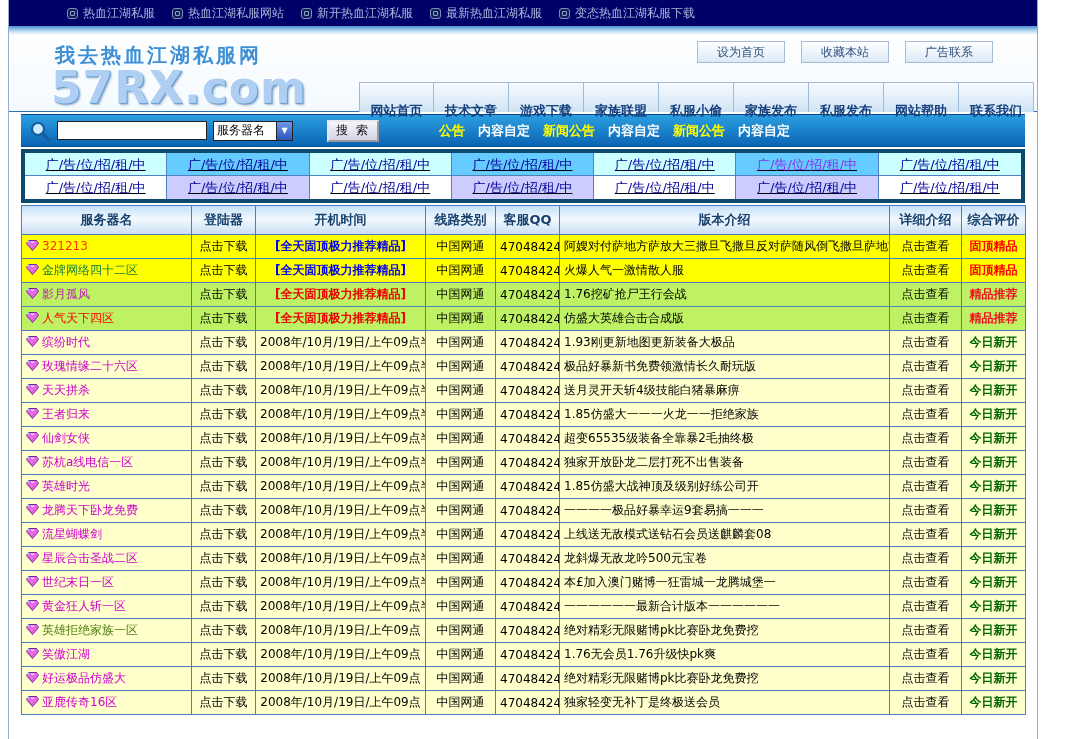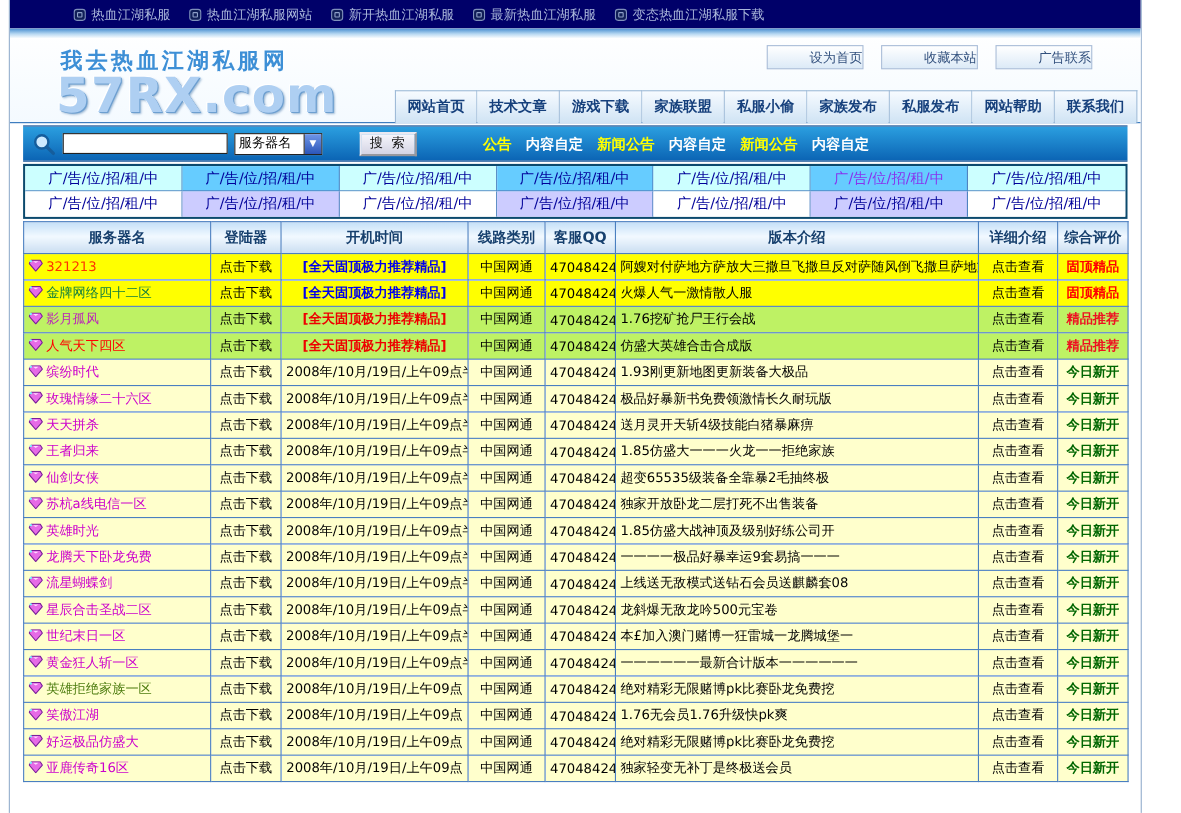--- a/index.html
+++ b/index.html
@@ -15,45 +15,45 @@
   .toplink-icon { position:relative; width:11px; height:11px; border:1px solid #7e8fba; border-radius:3px; background:#101e57; flex:0 0 auto; }
   .toplink-icon::after { content:""; position:absolute; left:2px; top:2px; right:2px; bottom:2px; border:1px solid #8fa0c8; border-radius:1px; }
 
   
   .header { position:relative; height:86px; background:linear-gradient(#ffffff,#f4faff); border-bottom:1px solid #2a6fb8; }
   .header-stripe { height:9px; background:linear-gradient(#4a8fd0,#b9d9f2 55%,#ffffff); }
   .site-name { position:absolute; left:46px; top:16px; font-size:20px; font-weight:bold; color:#3d8fd6; letter-spacing:3px; }
   .logo { position:absolute; left:42px; top:36px; font-size:44px; font-weight:900; letter-spacing:1px; color:#aecff2;
     text-shadow:-1px -1px 0 #ffffff, 1px 1px 0 #6d9fd0, 2px 2px 2px #9cb8d4; }
   .quick-buttons { position:absolute; top:15px; right:44px; display:flex; gap:16px; }
-  .quick-btn { width:88px; height:22px; line-height:20px; text-align:right; font-size:12px; color:#33517e; cursor:pointer;
+  .quick-btn { width:88px; height:22px; line-height:20px; text-align:center; font-size:12px; color:#33517e; cursor:pointer;
     background:linear-gradient(#ffffff,#dceaf7); border:1px solid #a8bcd8; }
   .nav-tabs { position:absolute; right:3px; bottom:-1px; display:flex; }
-  .nav-tab { min-width:75px; padding:0 6px; height:30px; line-height:30px; text-align:center; font-size:13px; font-weight:bold;
+  .nav-tab { min-width:75px; padding:13px 6px; height:30px; line-height:30px; text-align:center; font-size:13px; font-weight:bold;
     color:#16407c; background:linear-gradient(#f7fbff,#cfe3f4); border:1px solid #9fbbd8; border-bottom:none; border-left:none; cursor:pointer; }
   .nav-tab:first-child { border-left:1px solid #9fbbd8; }
 
   .content { padding:0 12px; }
 
   
   .searchbar { margin-top:2px; height:33px; display:flex; align-items:center; padding:0 8px;
     background:linear-gradient(#2b9fe0,#0b64b4); border-top:1px solid #0a4a90; border-bottom:1px solid #0a4a90; }
   .magnifier { width:22px; height:22px; margin-right:6px; flex:0 0 auto; }
   .search-input { width:150px; height:19px; border:1px solid #222; font-size:12px; padding:0 3px; background:#fff; }
   .search-select { margin-left:6px; width:80px; height:20px; background:#fff; border:1px solid #222; display:flex;
     align-items:center; justify-content:space-between; font-size:12px; color:#000; padding-left:3px; cursor:pointer; }
   .select-arrow { width:16px; height:18px; background:linear-gradient(#6f96e8,#2c56b8); color:#fff; font-size:8px;
     display:flex; align-items:center; justify-content:center; border-left:1px solid #222; }
   .search-btn { margin-left:34px; width:52px; height:22px; font-size:12px; color:#111; letter-spacing:2px; cursor:pointer;
     background:linear-gradient(#f6f6fc,#d4d4e4); border:2px outset #e9e9f2; font-family:inherit; }
   .announcements { margin-left:60px; display:flex; gap:13px; font-size:13px; font-weight:bold; white-space:nowrap; }
   .announce { cursor:pointer; }
 
   
-  .ad-grid { margin-top:2px; border:2px solid #0c4a6e; display:grid; grid-template-columns:repeat(7,1fr); }
+  .ad-grid { margin-top:2px; border:4px solid #0c4a6e; display:grid; grid-template-columns:repeat(7,1fr);text-decoration:underline; }
   .ad-cell { height:23px; line-height:23px; text-align:center; font-size:13px; cursor:pointer;
     border-right:1px solid #4f83c0; border-bottom:1px solid #4f83c0; white-space:nowrap; overflow:hidden; }
   .ad-cell:nth-child(7n) { border-right:none; }
   .ad-cell:nth-child(n+8) { border-bottom:none; }
 
   
   .server-table { margin-top:2px; border-collapse:collapse; table-layout:fixed; width:1004px; }
   .server-table th { height:29px; background:linear-gradient(#c6e1f8,#f2f9ff 45%,#c9ddf1); color:#17406e;
     font-size:13px; font-weight:bold; border:1px solid #4a7fc0; white-space:nowrap; overflow:hidden; }
   .server-table td { height:24px; font-size:12px; border:1px solid #4a7fc0; padding:0 4px;

